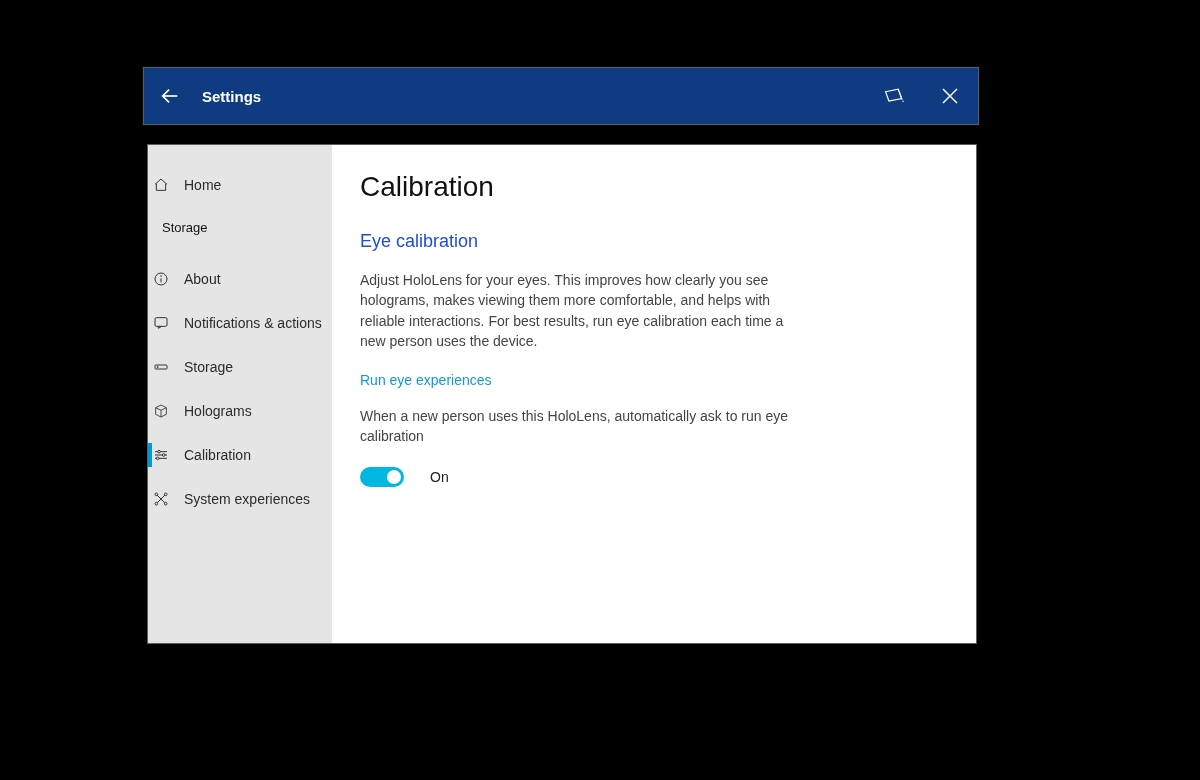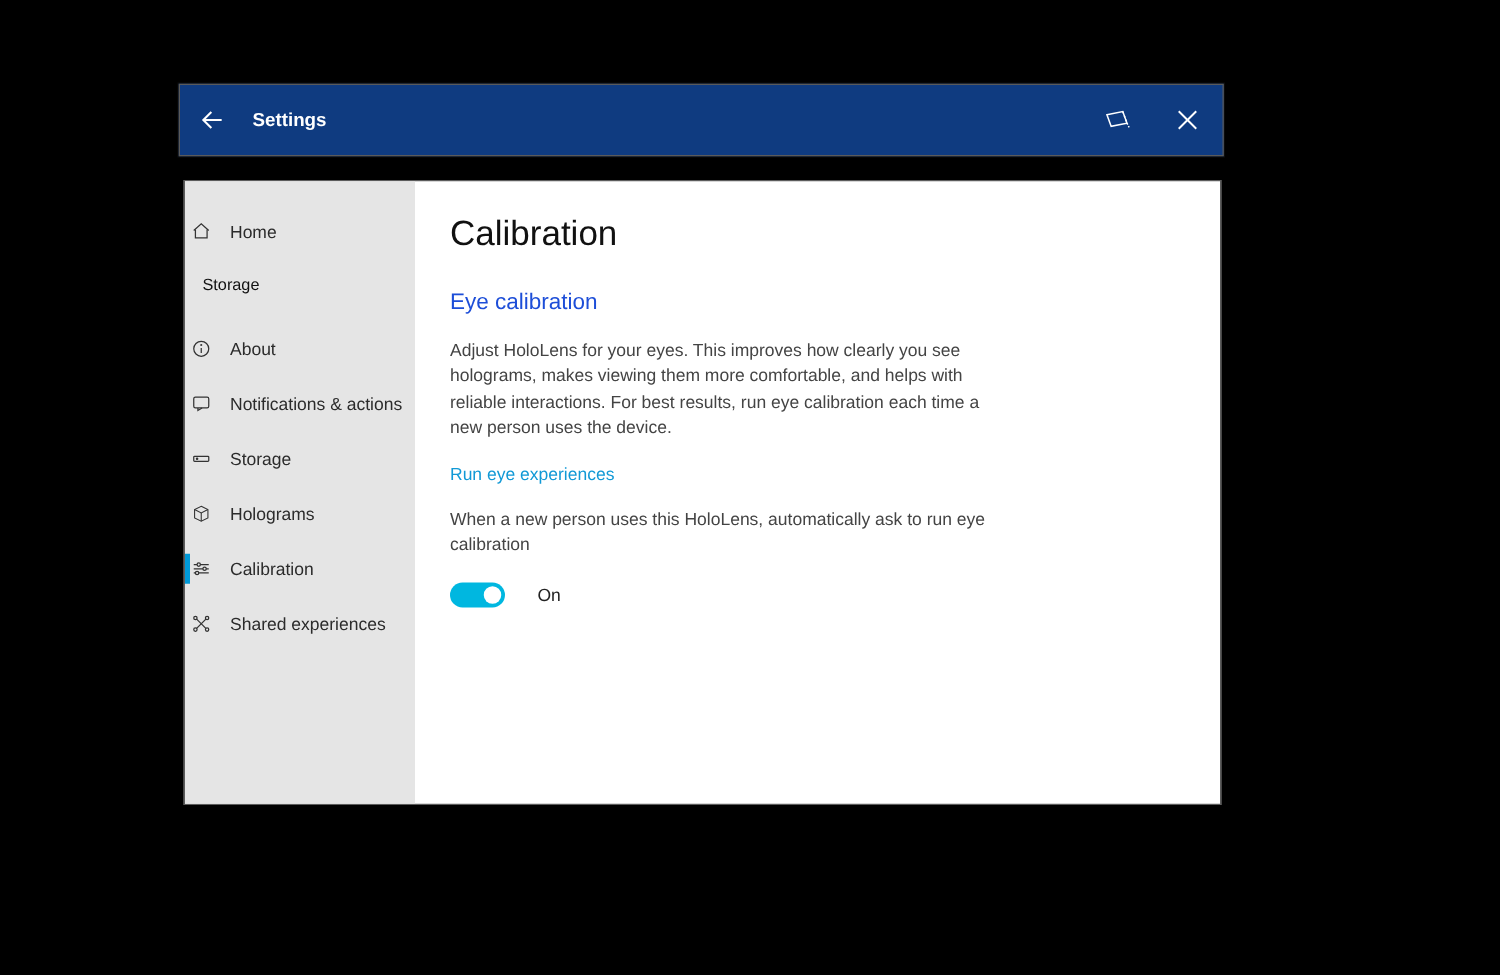--- a/index.html
+++ b/index.html
@@ -272,21 +272,21 @@
       <span class="ic">
         <svg width="16" height="16" viewBox="0 0 24 24" stroke-width="1.5">
             <line x1="5" y1="5" x2="19" y2="19"></line>
             <line x1="19" y1="5" x2="5" y2="19"></line>
             <circle cx="5" cy="5" r="2" fill="#e5e5e5"></circle>
             <circle cx="19" cy="5" r="2" fill="#e5e5e5"></circle>
             <circle cx="5" cy="19" r="2" fill="#e5e5e5"></circle>
             <circle cx="19" cy="19" r="2" fill="#e5e5e5"></circle>
           </svg>
       </span>
-      <span>Shared experiences</span>
+      <span>System experiences</span>
     </div>
 
   </div>
 
   <div class="content">
     <h1>Calibration</h1>
     <h2>Eye calibration</h2>
     <p>Adjust HoloLens for your eyes. This improves how clearly you see holograms, makes viewing them more comfortable, and helps with reliable interactions. For best results, run eye calibration each time a new person uses the device.</p>
     <span class="link">Run eye experiences</span>
     <p>When a new person uses this HoloLens, automatically ask to run eye calibration</p>

